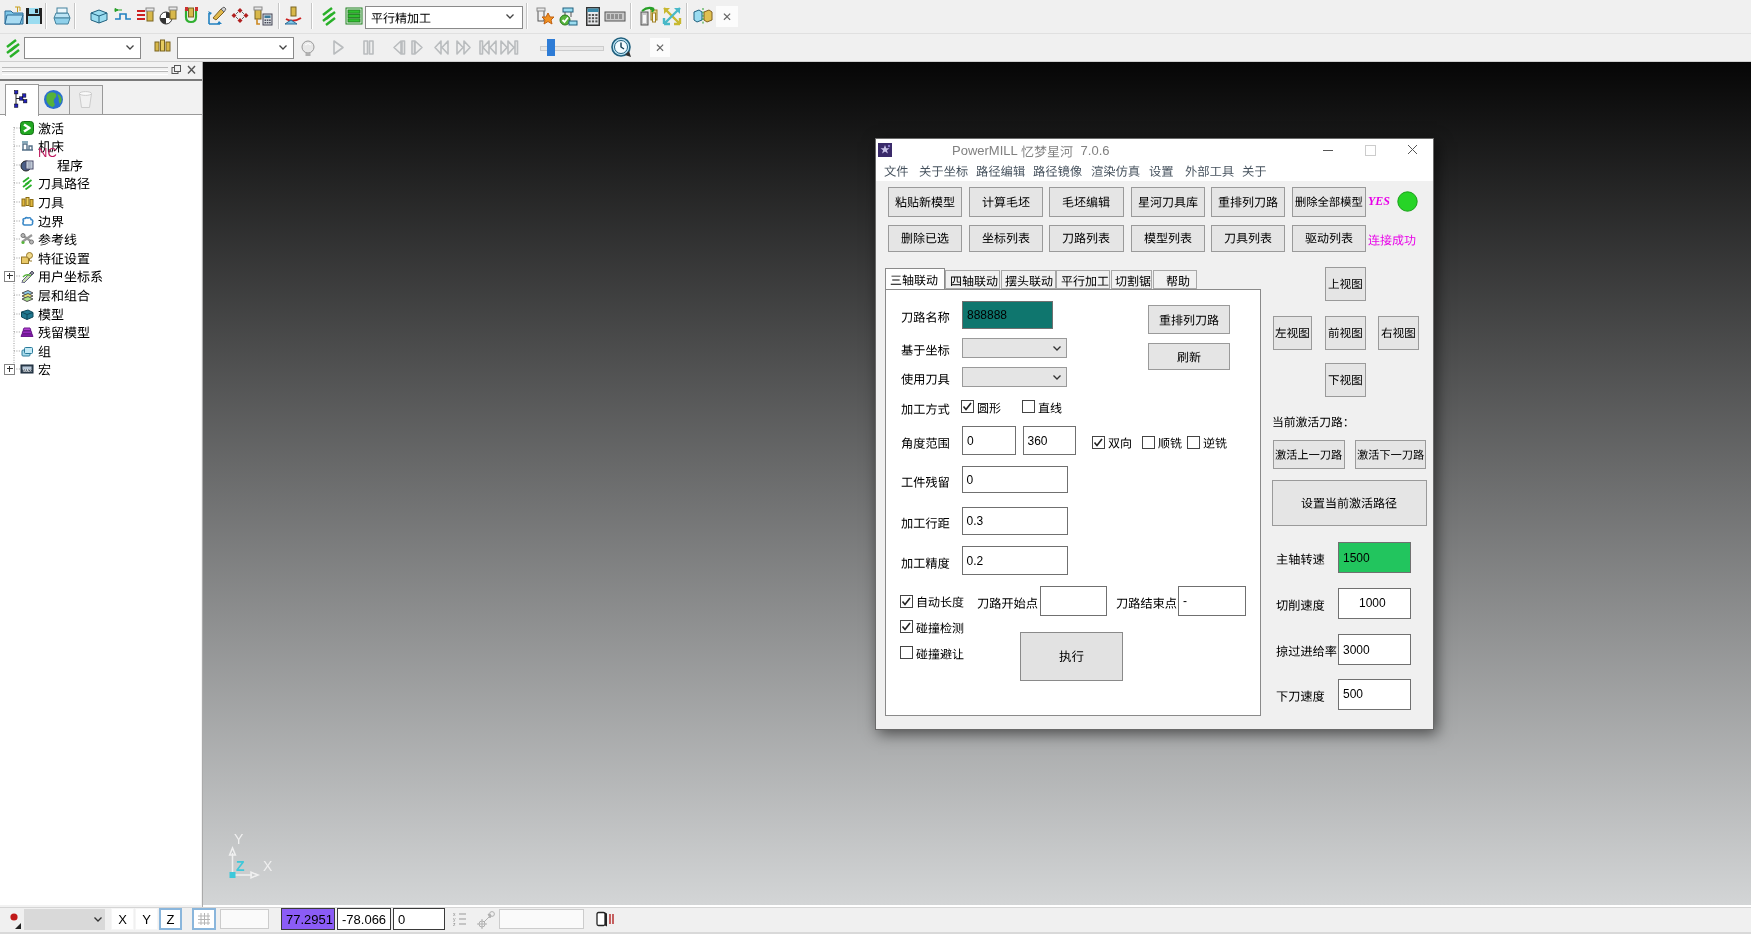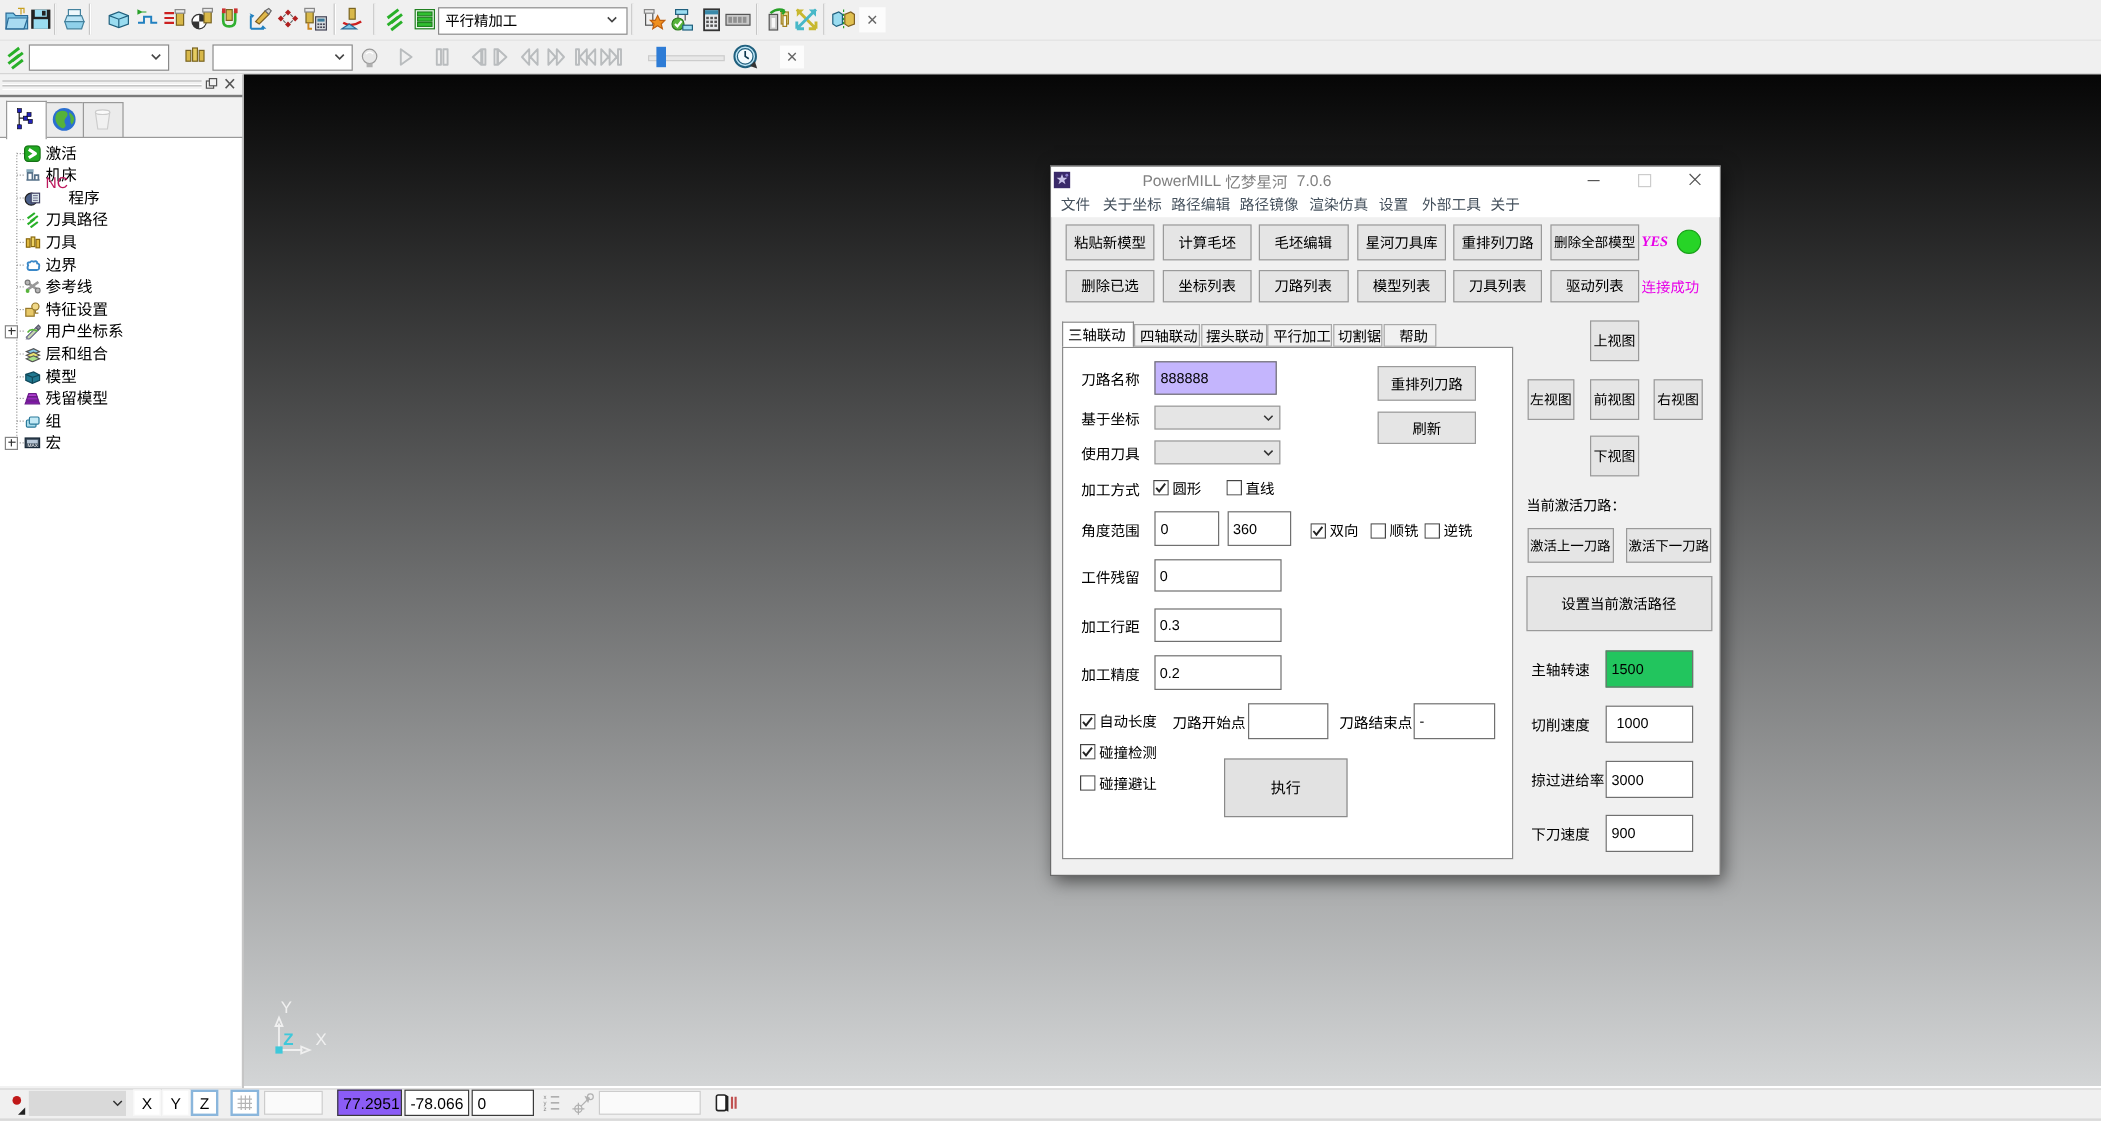--- a/index.html
+++ b/index.html
@@ -973,21 +973,21 @@
     </svg></div>
 <div class="ab" style="left:885px;top:288.5px;width:376px;height:427px;background:#fff;border:1px solid #8a8a8a;box-sizing:border-box;z-index:2"></div>
 <div class="ab zz" style="left:901px;top:309px"><svg width="48.8" height="12.2" viewBox="0 0 4000 1000">
       <g fill="#000" transform="translate(0,880) scale(1,-1)">
         <use href="#u5200" x="0"></use>
         <use href="#u8DEF" x="1000"></use>
         <use href="#u540D" x="2000"></use>
         <use href="#u79F0" x="3000"></use>
       </g>
     </svg></div>
-<div class="ab zz" style="left:962px;top:301px;width:102px;height:28px;background:#c4b5fd;border:1px solid #707070;box-sizing:border-box;display:flex;align-items:center;padding-left:4px;font:12px 'Liberation Sans';color:#000">888888</div>
+<div class="ab zz" style="left:962px;top:301px;width:91px;height:28px;background:#0f766e;border:1px solid #707070;box-sizing:border-box;display:flex;align-items:center;padding-left:4px;font:12px 'Liberation Sans';color:#000">888888</div>
 <div class="ab zz" style="left:1148px;top:305px;width:81.5px;height:29px;background:#e5e5e5;border:1px solid #9a9a9a;box-sizing:border-box;display:flex;align-items:center;justify-content:center">
     <svg width="60" height="12" viewBox="0 0 5000 1000">
       <g fill="#000" transform="translate(0,880) scale(1,-1)">
         <use href="#u91CD" x="0"></use>
         <use href="#u6392" x="1000"></use>
         <use href="#u5217" x="2000"></use>
         <use href="#u5200" x="3000"></use>
         <use href="#u8DEF" x="4000"></use>
       </g>
     </svg>
@@ -1283,31 +1283,31 @@
     </svg></div>
 <div class="ab" style="left:1338px;top:542px;width:73px;height:31px;background:#22c55e;border:1px solid #707070;box-sizing:border-box;display:flex;align-items:center;padding-left:4px;font:12px 'Liberation Sans';color:#000">1500</div>
 <div class="ab" style="left:1276px;top:597px"><svg width="48.8" height="12.2" viewBox="0 0 4000 1000">
       <g fill="#000" transform="translate(0,880) scale(1,-1)">
         <use href="#u5207" x="0"></use>
         <use href="#u524A" x="1000"></use>
         <use href="#u901F" x="2000"></use>
         <use href="#u5EA6" x="3000"></use>
       </g>
     </svg></div>
-<div class="ab" style="left:1338px;top:587.5px;width:73px;height:31px;background:#fff;border:1px solid #707070;box-sizing:border-box;display:flex;align-items:center;padding-left:8px;font:12px 'Liberation Sans';color:#000">1000</div>
+<div class="ab" style="left:1338px;top:587.5px;width:73px;height:31px;background:#fff;border:1px solid #707070;box-sizing:border-box;display:flex;align-items:center;padding-left:20px;font:12px 'Liberation Sans';color:#000">1000</div>
 <div class="ab" style="left:1276px;top:643.5px"><svg width="61" height="12.2" viewBox="0 0 5000 1000">
       <g fill="#000" transform="translate(0,880) scale(1,-1)">
         <use href="#u63A0" x="0"></use>
         <use href="#u8FC7" x="1000"></use>
         <use href="#u8FDB" x="2000"></use>
         <use href="#u7ED9" x="3000"></use>
         <use href="#u7387" x="4000"></use>
       </g>
     </svg></div>
 <div class="ab" style="left:1338px;top:634px;width:73px;height:31px;background:#fff;border:1px solid #707070;box-sizing:border-box;display:flex;align-items:center;padding-left:4px;font:12px 'Liberation Sans';color:#000">3000</div>
 <div class="ab" style="left:1276px;top:688px"><svg width="48.8" height="12.2" viewBox="0 0 4000 1000">
       <g fill="#000" transform="translate(0,880) scale(1,-1)">
         <use href="#u4E0B" x="0"></use>
         <use href="#u5200" x="1000"></use>
         <use href="#u901F" x="2000"></use>
         <use href="#u5EA6" x="3000"></use>
       </g>
     </svg></div>
-<div class="ab" style="left:1338px;top:678.5px;width:73px;height:31px;background:#fff;border:1px solid #707070;box-sizing:border-box;display:flex;align-items:center;padding-left:4px;font:12px 'Liberation Sans';color:#000">900</div>
+<div class="ab" style="left:1338px;top:678.5px;width:73px;height:31px;background:#fff;border:1px solid #707070;box-sizing:border-box;display:flex;align-items:center;padding-left:4px;font:12px 'Liberation Sans';color:#000">500</div>
 </body></html>

